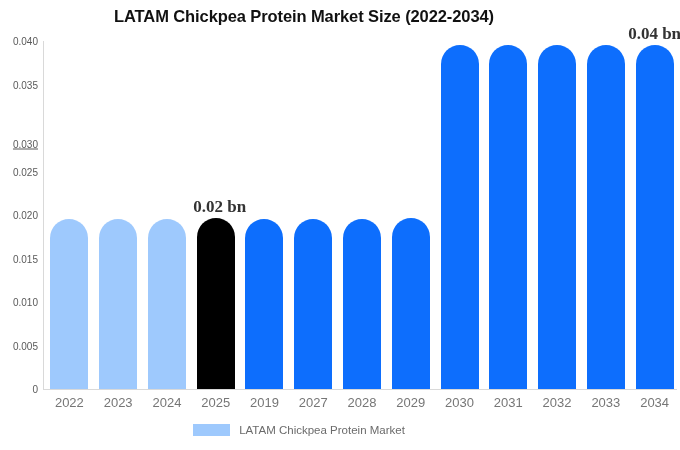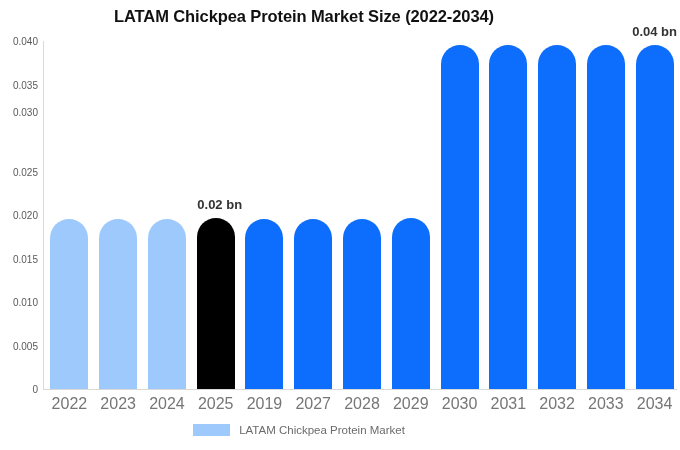--- a/index.html
+++ b/index.html
@@ -84,35 +84,36 @@
   .xlabels-layer {
     position: absolute;
     left: 43px;
     top: 392px;
     width: 634px;
     height: 20px;
   }
   .xtick {
     position: absolute;
     top: 3px;
-    font-size: 16px;
+    font-size: 13px;
     color: #767676;
     text-align: right;
     transform: translateX(-50%);
     white-space: nowrap;
   }
   
   .dlabel {
     position: absolute;
-    font-size: 13px;
+    font-size: 17px;
     font-weight: bold;
     color: #333333;
     text-align: center;
     transform: translateX(-50%);
     white-space: nowrap;
+    font-family: Liberation Serif, serif;
   }
   
   .legend {
     position: absolute;
     left: 0;
     top: 424px;
     width: 598px;
     display: flex;
     justify-content: center;
     align-items: center;
@@ -141,21 +142,21 @@
 
   <div class="chart-title">LATAM Chickpea Protein Market Size (2022-2034)</div>
 
   <div class="yticks-wrap" id="yticks-wrap">
       <div class="ytick" style="top: 389px;">0</div>
       <div class="ytick" style="top: 345.5px;">0.005</div>
       <div class="ytick" style="top: 302px;">0.010</div>
       <div class="ytick" style="top: 258.5px;">0.015</div>
       <div class="ytick" style="top: 215px; margin-left: 20px;">0.020</div>
       <div class="ytick" style="top: 171.5px;">0.025</div>
-      <div class="ytick" style="top: 112px;">0.030</div>
+      <div class="ytick" style="top: 144px; text-decoration: underline;">0.030</div>
       <div class="ytick" style="top: 84.5px;">0.035</div>
       <div class="ytick" style="top: 41px;">0.040</div>
     </div>
 
   <div class="axis-line-y"></div>
   <div class="axis-line-x"></div>
 
   <div class="bars-layer" id="bars-layer">
       <div class="bar" style="left: 7.38462px; width: 38px; height: 169.65px; background: rgb(158, 201, 253);"></div>
       <div class="bar" style="left: 56.1538px; width: 38px; height: 169.65px; background: rgb(158, 201, 253);"></div>

